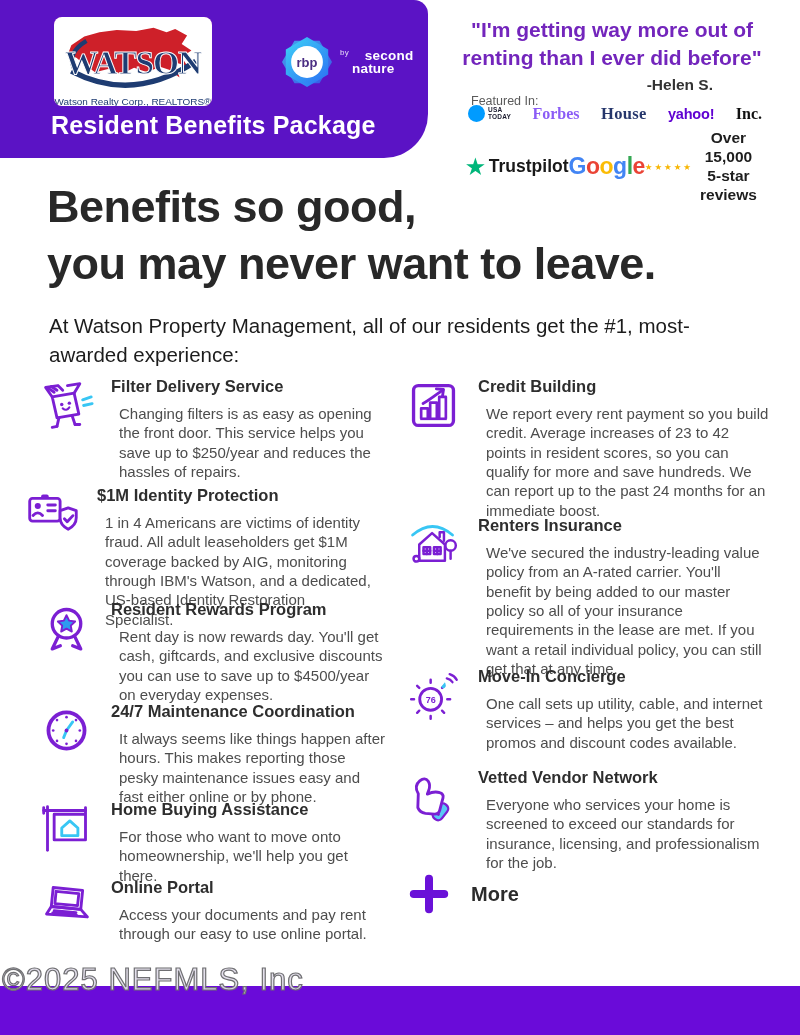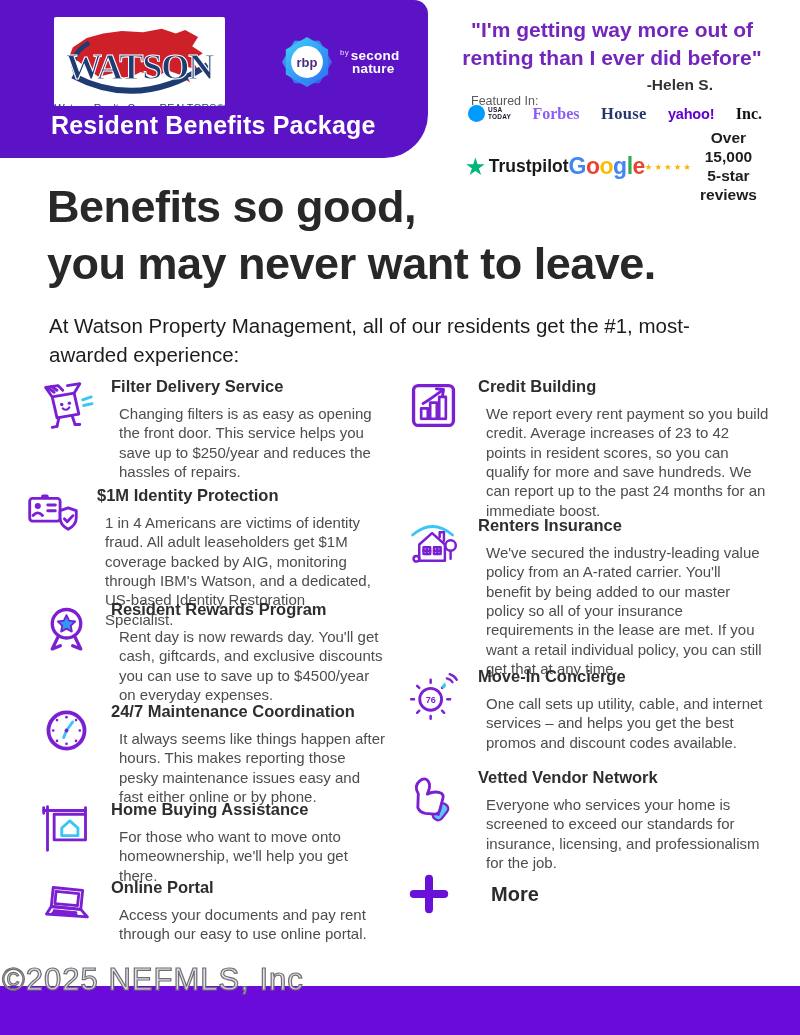--- a/index.html
+++ b/index.html
@@ -1,24 +1,24 @@
 <!DOCTYPE html>
 <html><head>
 <meta charset="utf-8">
 <style>
   html,body{margin:0;padding:0;}
   body{width:800px;height:1035px;background:#fff;font-family:"Liberation Sans",sans-serif;}
   .page{position:relative;width:800px;height:1035px;background:#fff;overflow:hidden;}
 
   
   .header-card{position:absolute;left:0;top:0;width:428px;height:158px;background:#5B13C5;border-radius:0 14px 44px 0;}
-  .watson-box{position:absolute;left:54px;top:17px;width:171px;height:89px;background:#a21caf;border-radius:2px;overflow:hidden;}
+  .watson-box{position:absolute;left:54px;top:17px;width:158px;height:89px;background:#a21caf;border-radius:8px;overflow:hidden;}
   .rbp-group{position:absolute;left:281px;top:36px;display:flex;align-items:center;gap:7px;}
   .sn-text{color:#fff;line-height:1.0;font-weight:bold;font-size:13.5px;letter-spacing:.2px;}
-  .sn-by{font-size:8px;font-weight:normal;vertical-align:top;opacity:.85;margin-right:2px;}
+  .sn-by{font-size:8px;font-weight:normal;vertical-align:top;opacity:.85;margin-right:16px;}
   .header-title{position:absolute;left:51px;top:111px;color:#fff;font-size:25px;font-weight:bold;letter-spacing:.2px;}
 
   
   .quote{position:absolute;left:452px;top:16px;width:320px;text-align:center;color:#7325BC;font-weight:bold;font-size:21px;line-height:1.33;}
   .attribution{position:absolute;left:455px;top:76px;width:258px;text-align:right;color:#333;font-weight:bold;font-size:15.5px;}
   .featured-label{position:absolute;left:471px;top:94px;font-size:12.5px;color:#5a5a5a;}
   .logos-row{position:absolute;left:468px;top:100px;width:294px;height:27px;display:flex;align-items:center;justify-content:space-between;}
   .usat{display:flex;align-items:center;gap:3px;}
   .usat-circle{width:17px;height:17px;border-radius:50%;background:#009BFF;display:inline-block;}
   .usat-text{font-size:6.5px;font-weight:bold;color:#1a1a2e;line-height:1.05;letter-spacing:.2px;}
@@ -45,21 +45,21 @@
   .b-icon svg{width:57px;height:57px;display:block;}
   .b-title{font-size:16.5px;font-weight:bold;color:#2e2e2e;margin:0 0 2px 0;}
   .b-desc{font-size:15px;color:#4d4d4d;line-height:1.29;margin:8px;}
   .col-left{width:358px;}
   .col-right{width:372px;}
   .pos-l1{left:38px;top:377px}.pos-l2{left:24px;top:486px}.pos-l3{left:38px;top:600px}
   .pos-l4{left:38px;top:702px}.pos-l5{left:38px;top:800px}.pos-l6{left:38px;top:878px}
   .pos-r1{left:405px;top:377px}.pos-r2{left:405px;top:516px}.pos-r3{left:405px;top:667px}
   .pos-r4{left:405px;top:768px}
   .more-row{position:absolute;left:405px;top:870px;display:flex;align-items:center;gap:18px;}
-  .more-label{font-size:20px;font-weight:bold;color:#2b2b2b;margin-left:20px;}
+  .more-label{font-size:20px;font-weight:bold;color:#2b2b2b;}
 
   
   .footer-bar{position:absolute;left:0;top:986px;width:800px;height:49px;background:#6A0BD9;}
   .watermark{position:absolute;left:2px;top:962px;font-size:31px;color:rgba(226,221,234,.92);
              -webkit-text-stroke:1.2px #6F6F72;letter-spacing:1px;font-weight:normal;}
 </style>
 </head>
 <body>
 
 <div class="page">

